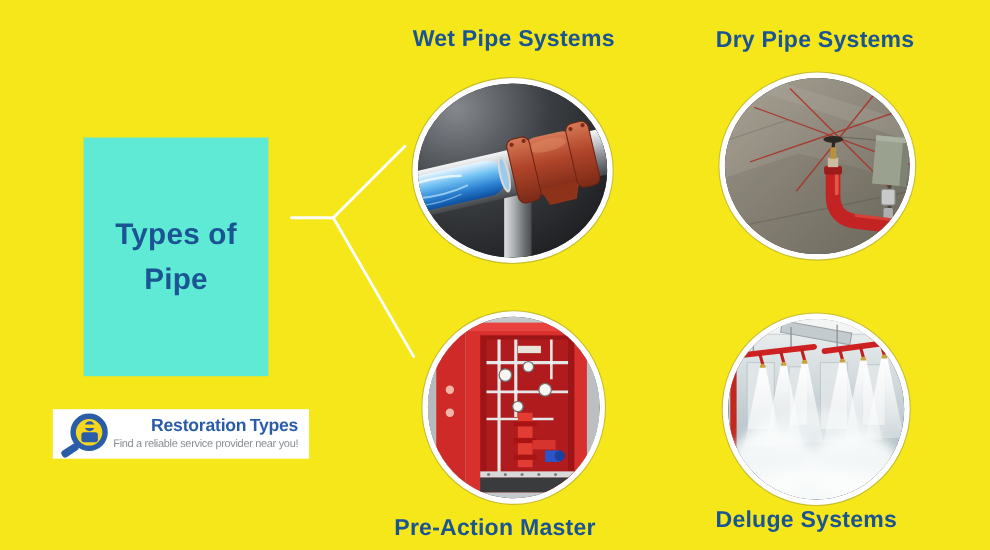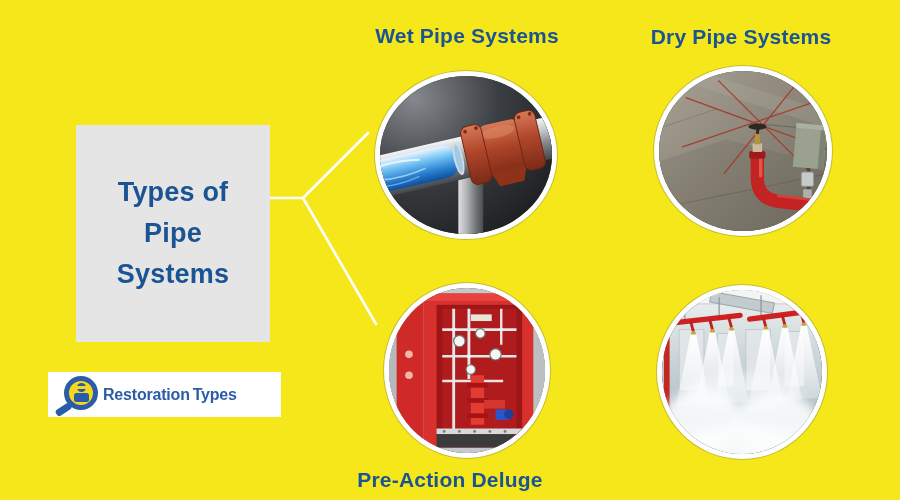--- a/index.html
+++ b/index.html
@@ -4,22 +4,22 @@
 <style>
   html, body { margin:0; padding:0; background:#F6E71B; }
   .canvas {
     position:relative; width:900px; height:500px; overflow:hidden;
     background:#F6E71B;
     font-family:"Liberation Sans", sans-serif;
   }
   .connectors { position:absolute; left:0; top:0; width:900px; height:500px; pointer-events:none; }
 
   .title-box {
-    position:absolute; left:76px; top:125px; width:194px; height:217px;
-    background:#e5e5e5;
+    position:absolute; left:76px; top:125px; width:168px; height:217px;
+    background:#5eead4;
     display:flex; flex-direction:column; justify-content:center; align-items:center;
     text-align:center;
   }
   .title-line { color:#1A5493; font-size:27px; font-weight:bold; line-height:41px; letter-spacing:0.2px; }
 
   .circle {
     position:absolute; box-sizing:border-box;
     border:5px solid #FFFFFF; border-radius:50%; overflow:hidden;
     background:#333; box-shadow:0 0 0 1px rgba(130,130,70,0.4);
   }
@@ -64,26 +64,26 @@
 
 <div class="canvas">
 
   <svg class="connectors" viewBox="0 0 900 500">
     <path d="M265,198 H303 M303,198 L368,133 M303,198 L376,324" fill="none" stroke="#FFFFFF" stroke-width="2.6" stroke-linecap="round"></path>
   </svg>
 
   <div class="title-box">
     <div class="title-line">Types of</div>
     <div class="title-line">Pipe</div>
-    <div class="title-line">Systems</div>
   </div>
 
   <div class="cat-label l-wet">Wet Pipe Systems</div>
   <div class="cat-label l-dry">Dry Pipe Systems</div>
-  <div class="cat-label l-pre">Pre-Action Deluge</div>
+  <div class="cat-label l-pre">Pre-Action Master</div>
+  <div class="cat-label l-del">Deluge Systems</div>
 
   <div class="circle c-wet">
     <svg viewBox="0 0 180 168" preserveAspectRatio="xMidYMid slice">
       <defs>
         <radialGradient id="wbg" cx="0.2" cy="0.15" r="1.1">
           <stop offset="0" stop-color="#85888c"></stop>
             <stop offset="0.45" stop-color="#3a3d41"></stop>
             <stop offset="1" stop-color="#17181a"></stop>
         </radialGradient>
         <linearGradient id="steelv" x1="0" y1="0" x2="0" y2="1">
@@ -314,16 +314,17 @@
         <div class="head"></div>
         <div class="cap"></div>
         <div class="body"></div>
       </div>
     </div>
     <div class="logo-text">
       <div class="logo-name">
         <span>Restoration</span>
           <span>Types</span>
       </div>
+      <div class="logo-tagline">Find a reliable service provider near you!</div>
     </div>
   </div>
 
 </div>
 
 </body></html>

